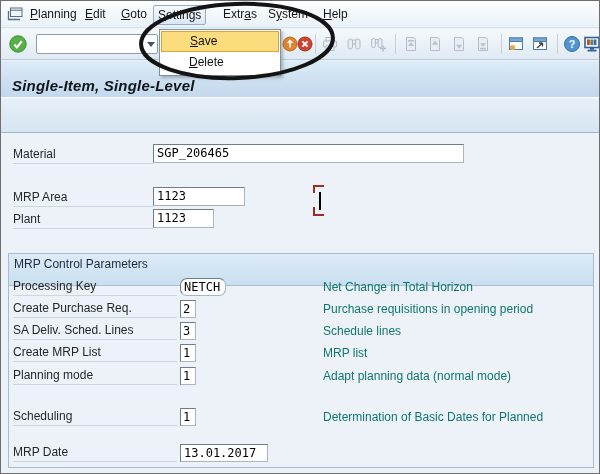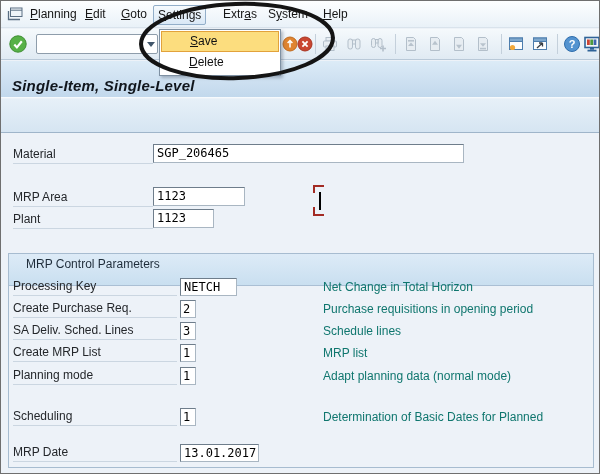--- a/index.html
+++ b/index.html
@@ -78,32 +78,32 @@
   }
   
   .curbit { position:absolute; background:#a32b24; }
   .caret  { position:absolute; background:#000; }
   
   .groupbox {
     position:absolute; left:7px; top:252px; width:586px; height:215px;
     border:1px solid #a7bcd0; background:#edf2f8;
   }
   .grouphead {
-    height:32px; line-height:20px; padding-left:17px; color:#1f2d3a;
+    height:32px; line-height:20px; padding-left:5px; color:#1f2d3a;
     background: linear-gradient(180deg,#ddebf7,#c9dff0);
     border-bottom:1px solid #aabfd4;
   }
   .prow { position:absolute; left:0; width:600px; height:20px; }
   .plabel {
     position:absolute; left:12px; top:1px; height:17px; width:164px;
     border-bottom:1px solid #cbd6e1; color:#24272b;
   }
   .prow .pfield { top:0; left:179px; height:18px; }
   .pdesc { position:absolute; left:322px; top:2px; color:#0f766e; }
-  .w-netch { width:57px; } .w-one { width:16px; padding-left:2px; } .w-date { width:79px; }
+  .w-netch { width:46px;border-radius:7px; } .w-one { width:16px; padding-left:2px; } .w-date { width:88px; }
   
   .dropdown {
     position:absolute; left:158px; top:28px; width:122px; z-index:40;
     background:#fff; border:1px solid #7e90a2; padding:1px;
     box-shadow: 2px 2px 3px rgba(60,70,90,.35);
   }
   .dd-item { height:22px; line-height:21px; padding-left:28px; color:#111; cursor:default; }
   .dd-item.hl { background:#fcdd7e; border:1px solid #e2a23b; height:21px; line-height:19px; }
   
   .annot { position:absolute; left:0; top:0; z-index:50; pointer-events:none; }

